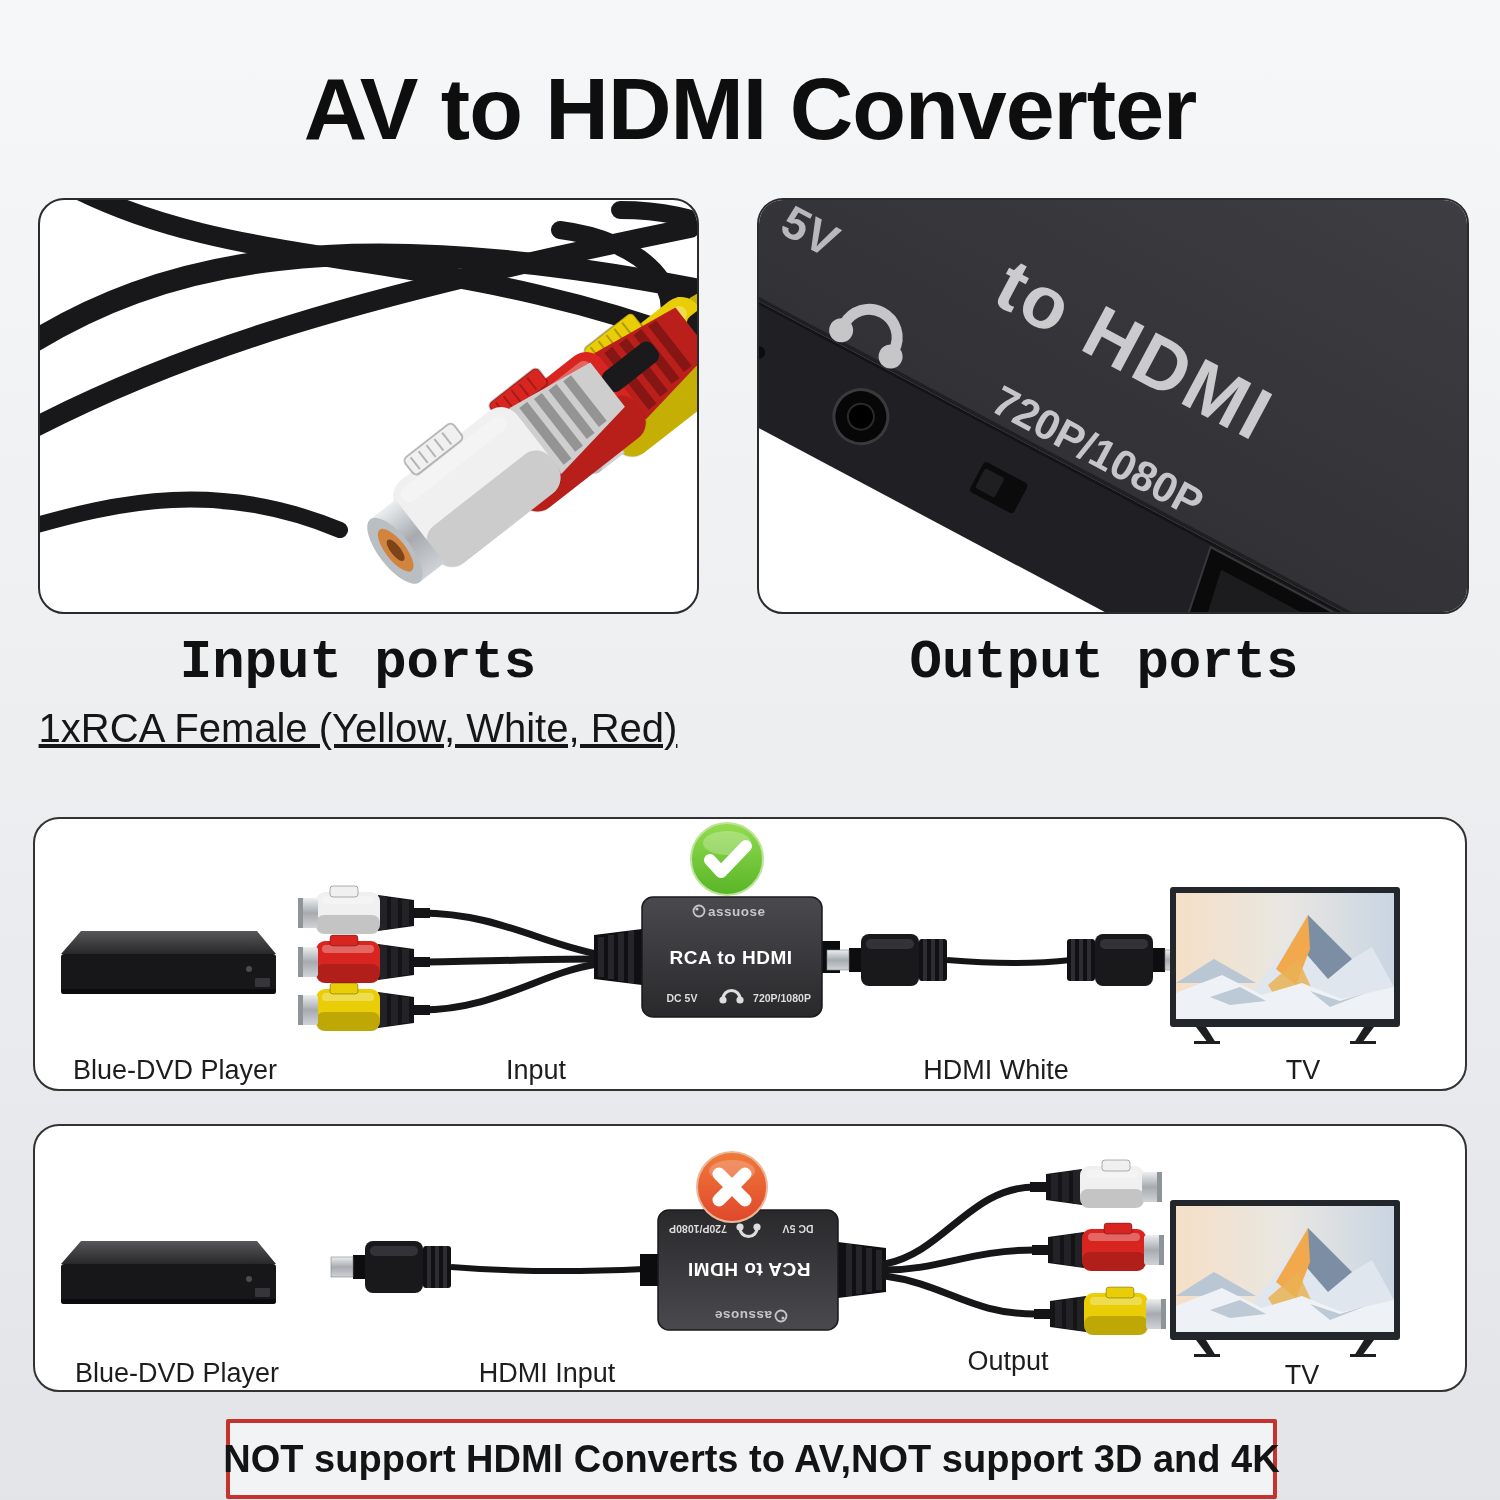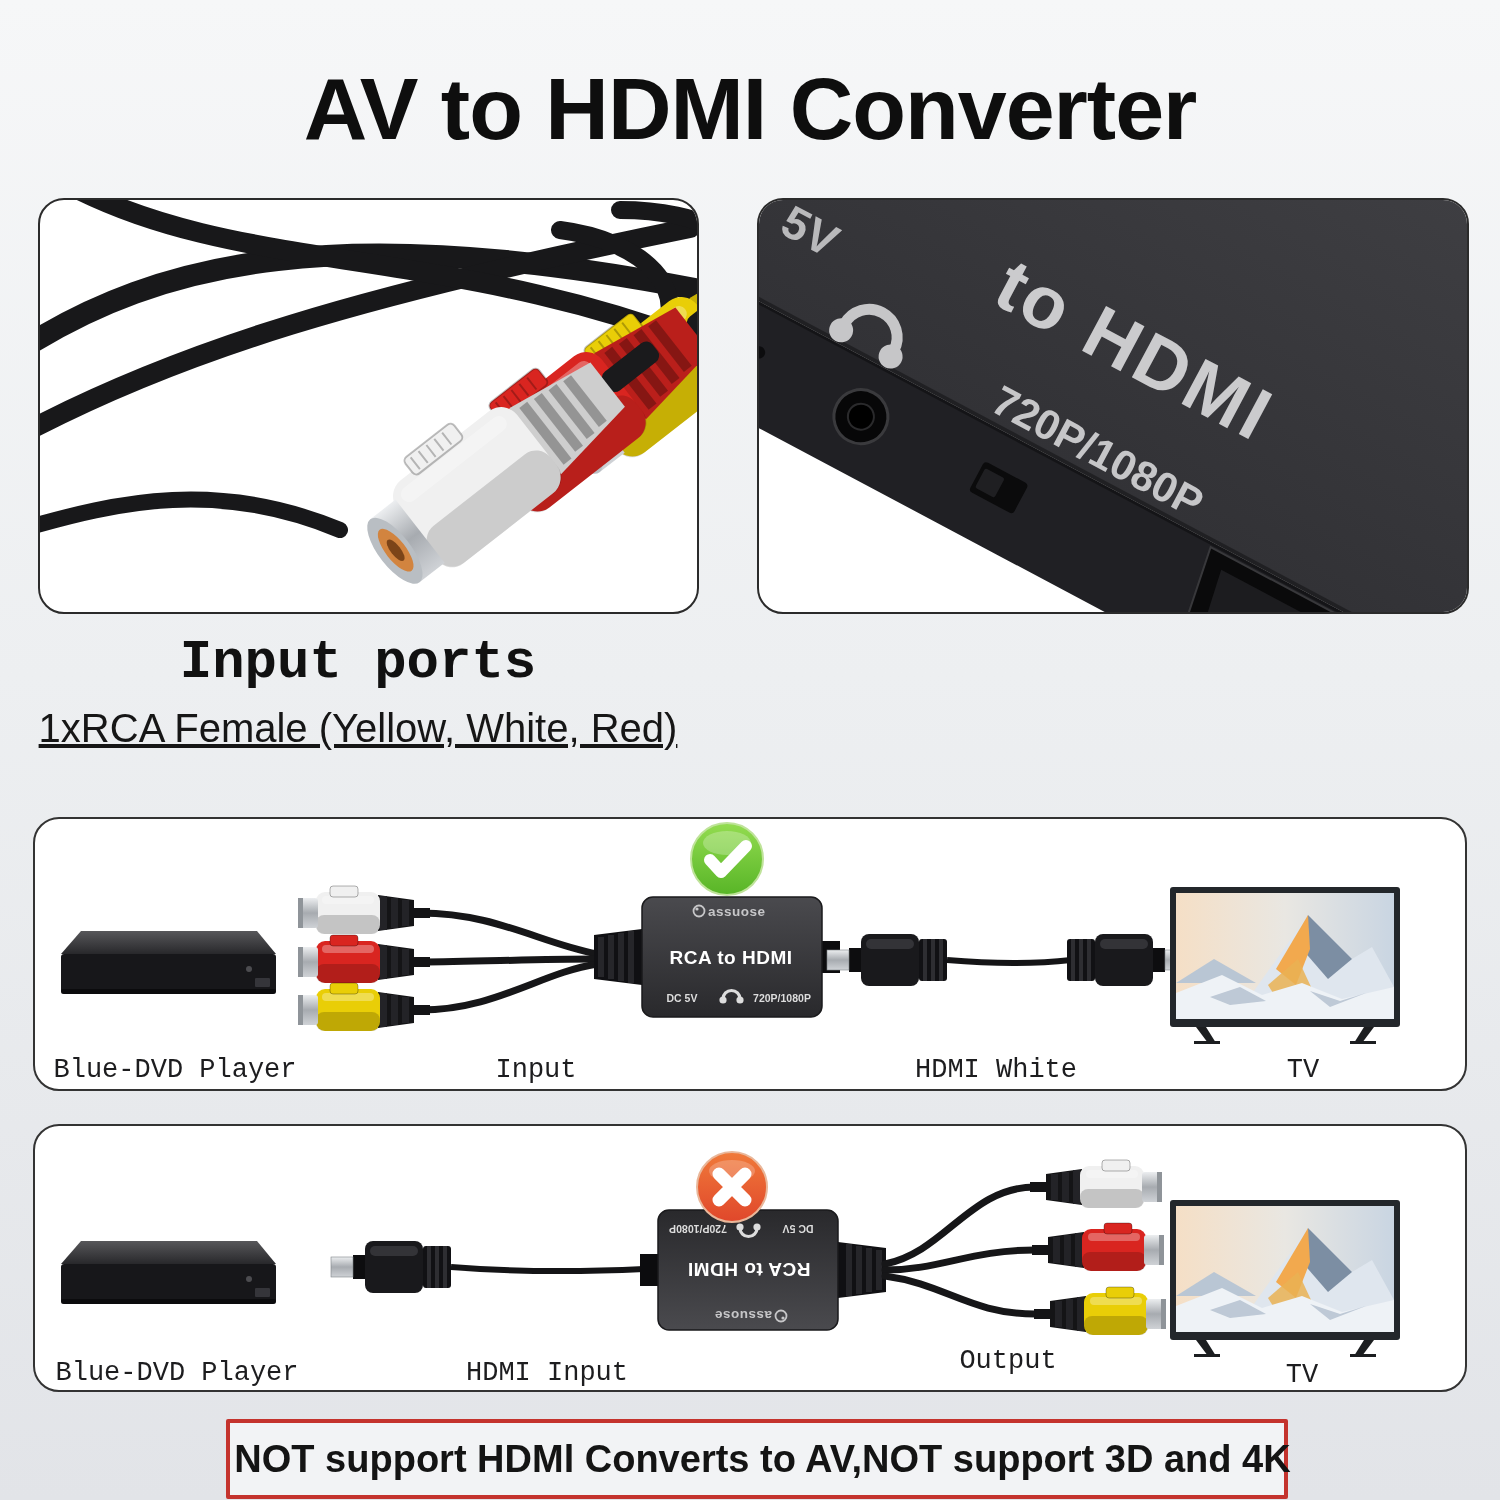--- a/index.html
+++ b/index.html
@@ -11,25 +11,25 @@
     font-size:88px;font-weight:800;letter-spacing:-1px;color:#0e0e0e;}
   .card{position:absolute;top:198px;height:412px;background:#fff;
     border:2px solid #2b2b2b;border-radius:26px;overflow:hidden;}
   .card-left{left:38px;width:657px;}
   .card-right{left:757px;width:708px;}
   .sec-head{position:absolute;transform:translateX(-50%);font-size:54px;font-weight:800;color:#111;white-space:nowrap;font-family:Liberation Mono, monospace;}
   .sec-sub{position:absolute;transform:translateX(-50%);font-size:40px;font-weight:400;color:#161616;white-space:nowrap;text-decoration:underline;}
   .panel{position:absolute;left:33px;width:1430px;background:#fff;
     border:2px solid #333;border-radius:26px;overflow:visible;}
   .panel svg{position:absolute;left:0;top:0;}
-  .plabel{position:absolute;transform:translateX(-50%);font-size:27px;color:#1d1d1f;white-space:nowrap;font-family:Liberation Mono, monospace;}
+  .plabel{position:absolute;transform:translateX(-50%);font-size:27px;color:#1d1d1f;white-space:nowrap;}
   .warning{position:absolute;left:226px;top:1419px;width:1043px;height:72px;
     border:4px solid var(--warning-border,#c4332d);background:#f2f3f5;border-radius:2px;
     display:flex;align-items:center;justify-content:center;
-    font-size:38px;font-weight:700;color:#141414;white-space:nowrap;padding-left:11px;}
+    font-size:38px;font-weight:700;color:#141414;white-space:nowrap;}
 </style>
 </head>
 <body>
 
 <div class="page">
 
   <svg width="0" height="0" style="position:absolute" aria-hidden="true">
     <defs>
       <linearGradient id="silver" x1="0" y1="0" x2="0" y2="1">
         <stop offset="0" stop-color="#eceef0"></stop>
@@ -212,20 +212,21 @@
         <g>
           <polygon points="560,545 716,545 700,640 576,640" fill="#0a0a0b" stroke="#38383b" stroke-width="2"></polygon>
           <polygon points="580,560 696,560 684,625 592,625" fill="#1c1c1f"></polygon>
         </g>
       </g>
     </svg>
   </div>
 
   <div class="sec-head" style="left:358px;top:632px">Input ports</div>
   <div class="sec-sub" style="left:358px;top:706px">1xRCA Female (Yellow, White, Red)</div>
+  <div class="sec-head" style="left:1104px;top:632px">Output ports</div>
 
   <div class="panel" style="top:817px;height:270px">
     <svg width="1430" height="270" viewBox="0 0 1430 270">
       <use href="#g-dvd" transform="translate(26,112)"></use>
       <g stroke="#161618" stroke-width="7" fill="none" stroke-linecap="round">
         <path d="M 385 94 C 460 94, 505 124, 562 135"></path>
         <path d="M 385 143 C 440 143, 495 140, 560 140"></path>
         <path d="M 385 191 C 460 191, 505 154, 562 145"></path>
       </g>
       <use href="#g-rca" transform="translate(263,94)" style="color:var(--rca-white,#f0f0f0)"></use>

